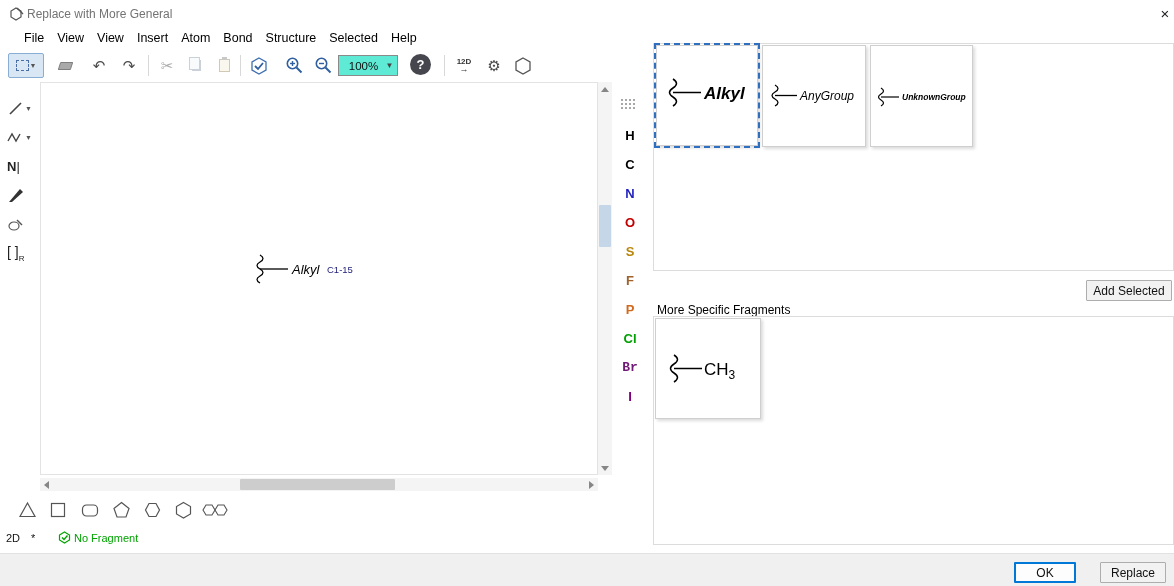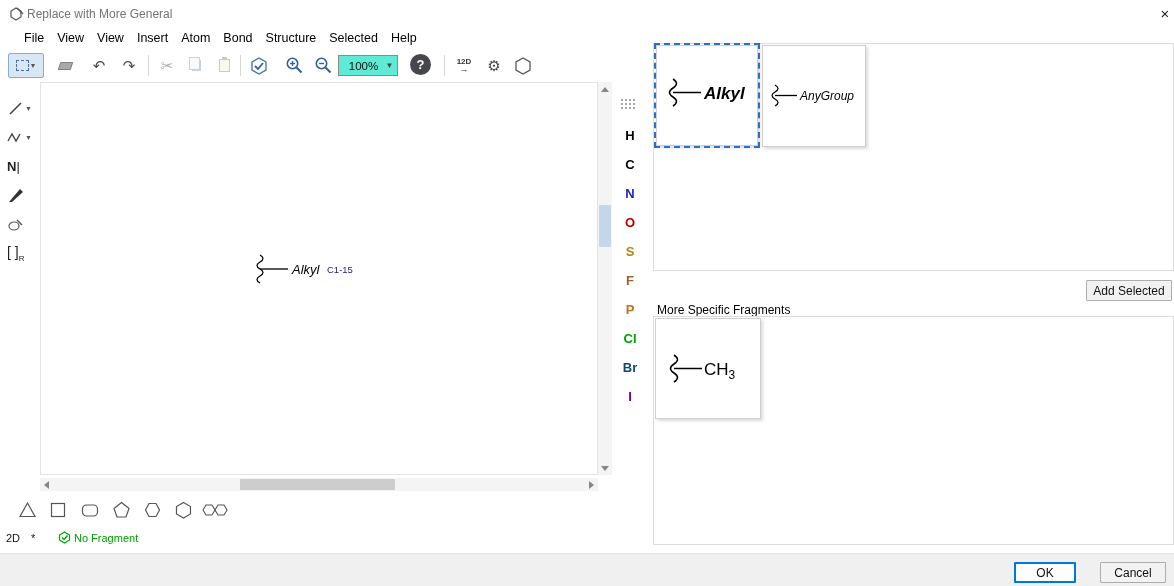--- a/index.html
+++ b/index.html
@@ -249,21 +249,21 @@
   </div>
 
   <div class="abs elem" style="top: 128px; color: rgb(0, 0, 0);">H</div>
   <div class="abs elem" style="top: 157px; color: rgb(0, 0, 0);">C</div>
   <div class="abs elem" style="top: 186px; color: rgb(31, 31, 191);">N</div>
   <div class="abs elem" style="top: 215px; color: rgb(192, 0, 0);">O</div>
   <div class="abs elem" style="top: 244px; color: rgb(184, 134, 11);">S</div>
   <div class="abs elem" style="top: 273px; color: rgb(160, 98, 45);">F</div>
   <div class="abs elem" style="top: 302px; color: rgb(210, 105, 30);">P</div>
   <div class="abs elem" style="top: 331px; color: rgb(0, 160, 0);">Cl</div>
-  <div class="abs elem" style="top: 360px; color: #0c4a6e;">Br</div>
+  <div class="abs elem" style="top: 360px; color: #701a75; font-family: Liberation Mono, monospace;">Br</div>
   <div class="abs elem" style="top: 389px; color: rgb(128, 0, 128);">I</div>
 
   <div class="shapebtn" style="left:14px;">
     <svg width="19" height="18">
         <polygon points="9.5,2 17,15.5 2,15.5" fill="none" stroke="#555" stroke-width="1.2"></polygon>
       </svg>
   </div>
   <div class="shapebtn" style="left:45px;">
     <svg width="18" height="18">
         <rect x="2.5" y="2.5" width="13" height="13" fill="none" stroke="#555" stroke-width="1.2"></rect>
@@ -312,20 +312,27 @@
         <text x="47" y="53" font-size="17" font-style="italic" font-weight="bold" fill="#000">Alkyl</text>
       </svg>
     </div>
     <div class="card" style="left:108px;top:1px;width:104px;height:102px;">
       <svg width="104" height="102">
         <path d="M12,39 q6,3.5 0,7 q-6,3.5 0,7 q6,3.5 0,7" fill="none" stroke="#000" stroke-width="1.3"></path>
         <line x1="12" y1="49.5" x2="34" y2="49.5" stroke="#000" stroke-width="1.3"></line>
         <text x="37" y="54" font-size="12" font-style="italic" fill="#000">AnyGroup</text>
       </svg>
     </div>
+    <div class="card" style="left:216px;top:1px;width:103px;height:102px;">
+      <svg width="103" height="102">
+        <path d="M10,42 q5,3 0,6 q-5,3 0,6 q5,3 0,6" fill="none" stroke="#000" stroke-width="1.2"></path>
+        <line x1="10" y1="51" x2="28" y2="51" stroke="#000" stroke-width="1.2"></line>
+        <text x="31" y="54" font-size="8.5" font-style="italic" font-weight="bold" fill="#000">UnknownGroup</text>
+      </svg>
+    </div>
   </div>
 
   <div class="abs btn" style="left:1086px;top:280px;width:86px;height:21px;text-align:center;">
     <span>Add Selected</span>
   </div>
 
   <div class="abs panel-label" style="left:657px;top:303px;">More Specific Fragments</div>
   <div class="abs spec-box">
     <div class="card" style="left:1px;top:1px;width:106px;height:101px;">
       <svg width="106" height="101">
@@ -334,16 +341,16 @@
         <text x="48" y="56" font-size="17" fill="#000"><tspan>CH</tspan><tspan font-size="12" dy="4">3</tspan></text>
       </svg>
     </div>
   </div>
 
   <div class="abs bottom-strip"></div>
   <div class="abs btn primary" style="left:1014px;top:562px;width:62px;height:21px;">
     <span>OK</span>
   </div>
   <div class="abs btn" style="left:1100px;top:562px;width:66px;height:21px;">
-    <span>Cancel</span>
+    <span>Replace</span>
   </div>
 
 </div>
 
 </body></html>

